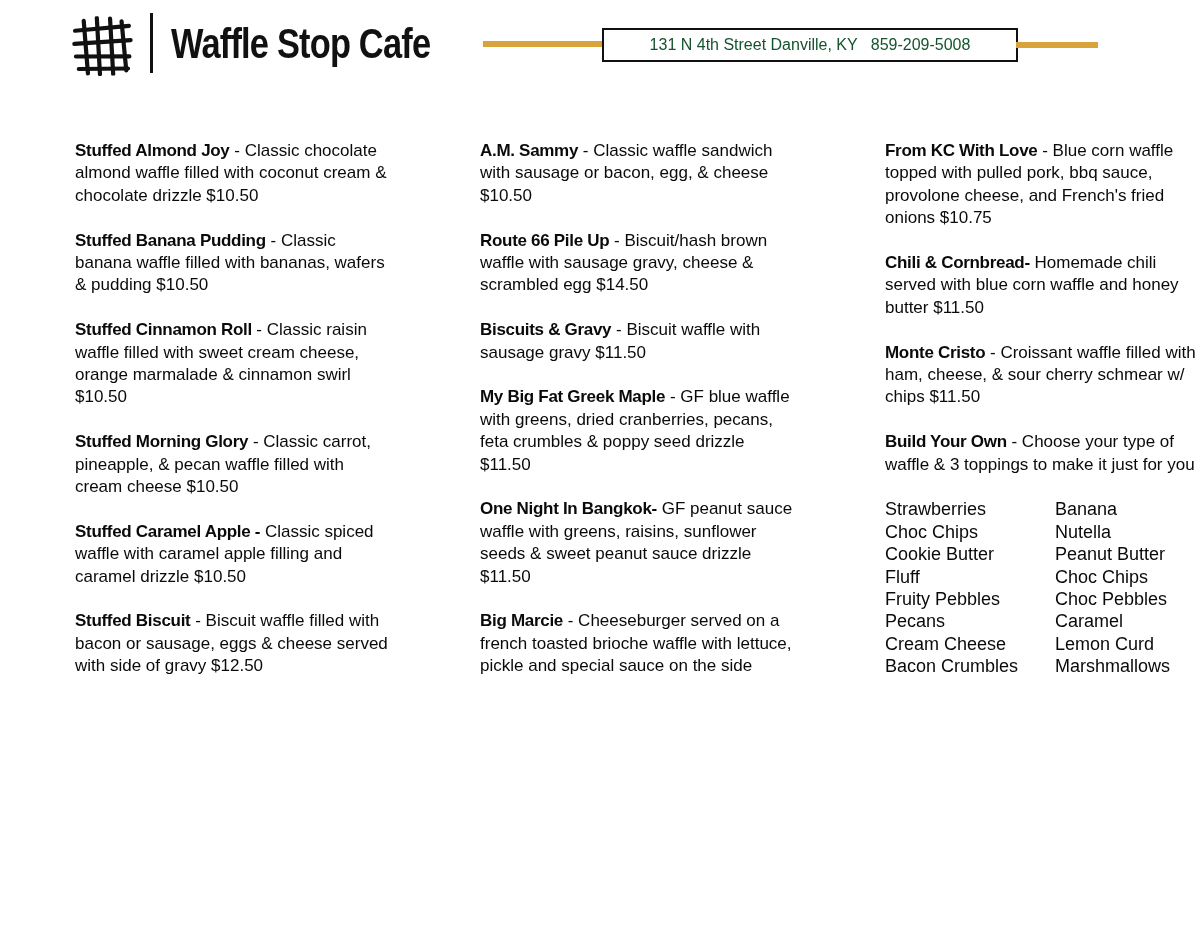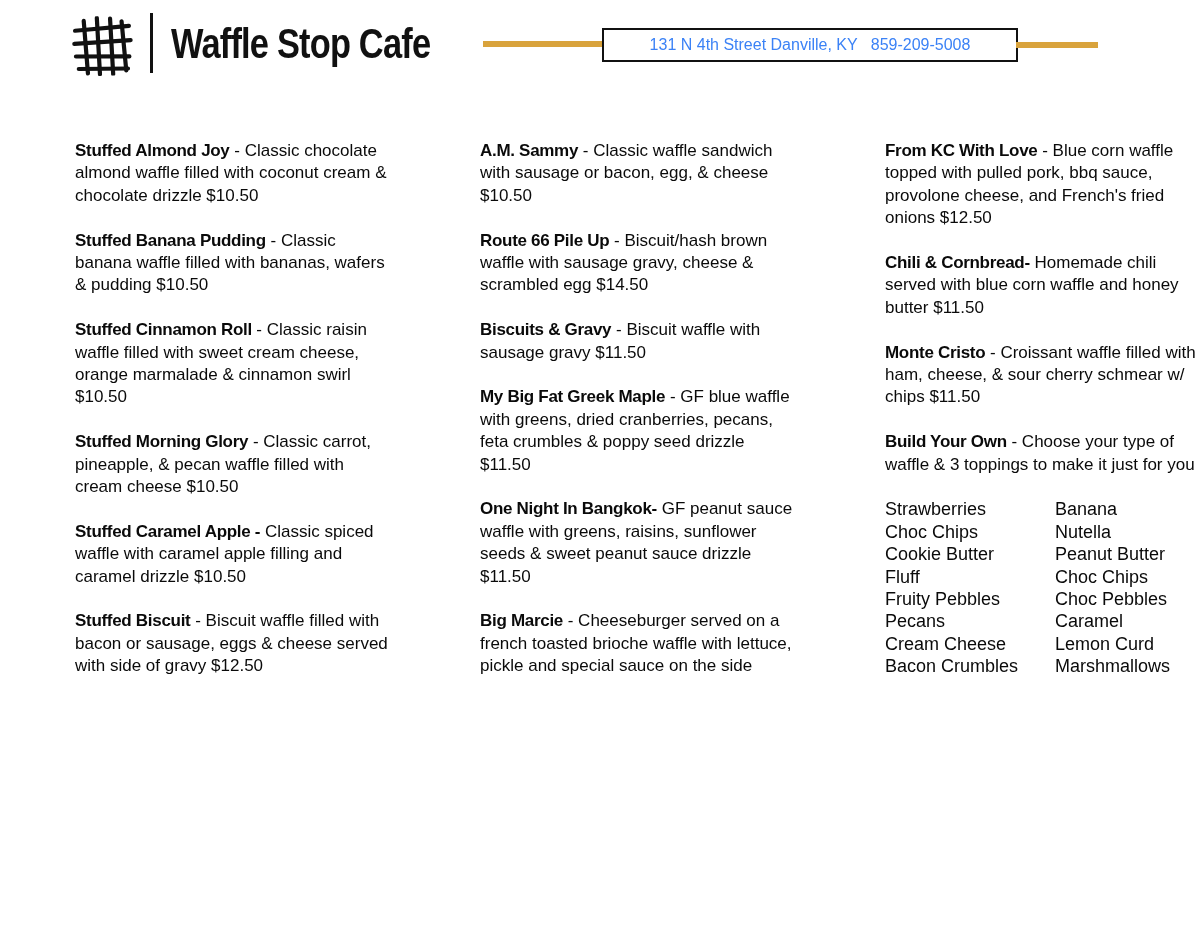--- a/index.html
+++ b/index.html
@@ -33,21 +33,21 @@
   .gold-left  { left: 483px; top: 41px; width: 120px; height: 6px; }
   .gold-right { left: 1016px; top: 42px; width: 82px; height: 6px; }
   .gold-bottom{ left: 62px;  top: 876px; width: 478px; height: 7px; }
 
   .address-box {
     position: absolute; left: 602px; top: 28px;
     width: 412px; height: 30px;
     border: 2.5px solid #111; background: #fff;
     display: flex; align-items: center; justify-content: center;
   }
-  .address-text { font-size: 16px; white-space: pre; color: #3b82f6; }
+  .address-text { font-size: 16px; white-space: pre; color: #14532d; }
 
   
   .menu {
     position: absolute; left: 75px; top: 140px;
     display: flex;
     gap: 35px;
   }
   .col { width: 320px; margin-right: 50px; }
   .col:last-child { width: 325px; margin-right: 0; }
 
@@ -130,21 +130,21 @@
     <div class="col">
       <p class="item"><span class="item-name">A.M. Sammy</span> <span class="item-rest">- Classic waffle sandwich with sausage or bacon, egg, &amp; cheese $10.50</span></p>
       <p class="item"><span class="item-name">Route 66 Pile Up</span> <span class="item-rest">- Biscuit/hash brown waffle with sausage gravy, cheese &amp; scrambled egg $14.50</span></p>
       <p class="item"><span class="item-name">Biscuits &amp; Gravy</span> <span class="item-rest">- Biscuit waffle with sausage gravy $11.50</span></p>
       <p class="item"><span class="item-name">My Big Fat Greek Maple</span> <span class="item-rest">- GF blue waffle with greens, dried cranberries, pecans, feta crumbles &amp; poppy seed drizzle $11.50</span></p>
       <p class="item"><span class="item-name">One Night In Bangkok-</span> <span class="item-rest">GF peanut sauce waffle with greens, raisins, sunflower seeds &amp; sweet peanut sauce drizzle $11.50</span></p>
       <p class="item"><span class="item-name">Big Marcie</span> <span class="item-rest">- Cheeseburger served on a french toasted brioche waffle with lettuce, pickle and special sauce on the side $12.50</span></p>
     </div>
 
     <div class="col">
-      <p class="item"><span class="item-name">From KC With Love</span> <span class="item-rest">- Blue corn waffle topped with pulled pork, bbq sauce, provolone cheese, and French's fried onions $12.50</span></p>
+      <p class="item"><span class="item-name">From KC With Love</span> <span class="item-rest">- Blue corn waffle topped with pulled pork, bbq sauce, provolone cheese, and French's fried onions $10.75</span></p>
       <p class="item"><span class="item-name">Chili &amp; Cornbread-</span> <span class="item-rest">Homemade chili served with blue corn waffle and honey butter $11.50</span></p>
       <p class="item"><span class="item-name">Monte Cristo</span> <span class="item-rest">- Croissant waffle filled with ham, cheese, &amp; sour cherry schmear w/ chips $11.50</span></p>
       <p class="item"><span class="item-name">Build Your Own</span> <span class="item-rest">- Choose your type of waffle &amp; 3 toppings to make it just for you!</span></p>
 
       <div class="toppings">
         <div class="topping-row">
             <span class="topping-left">Strawberries</span>
             <span class="topping-right">Banana</span>
           </div>
         <div class="topping-row">

